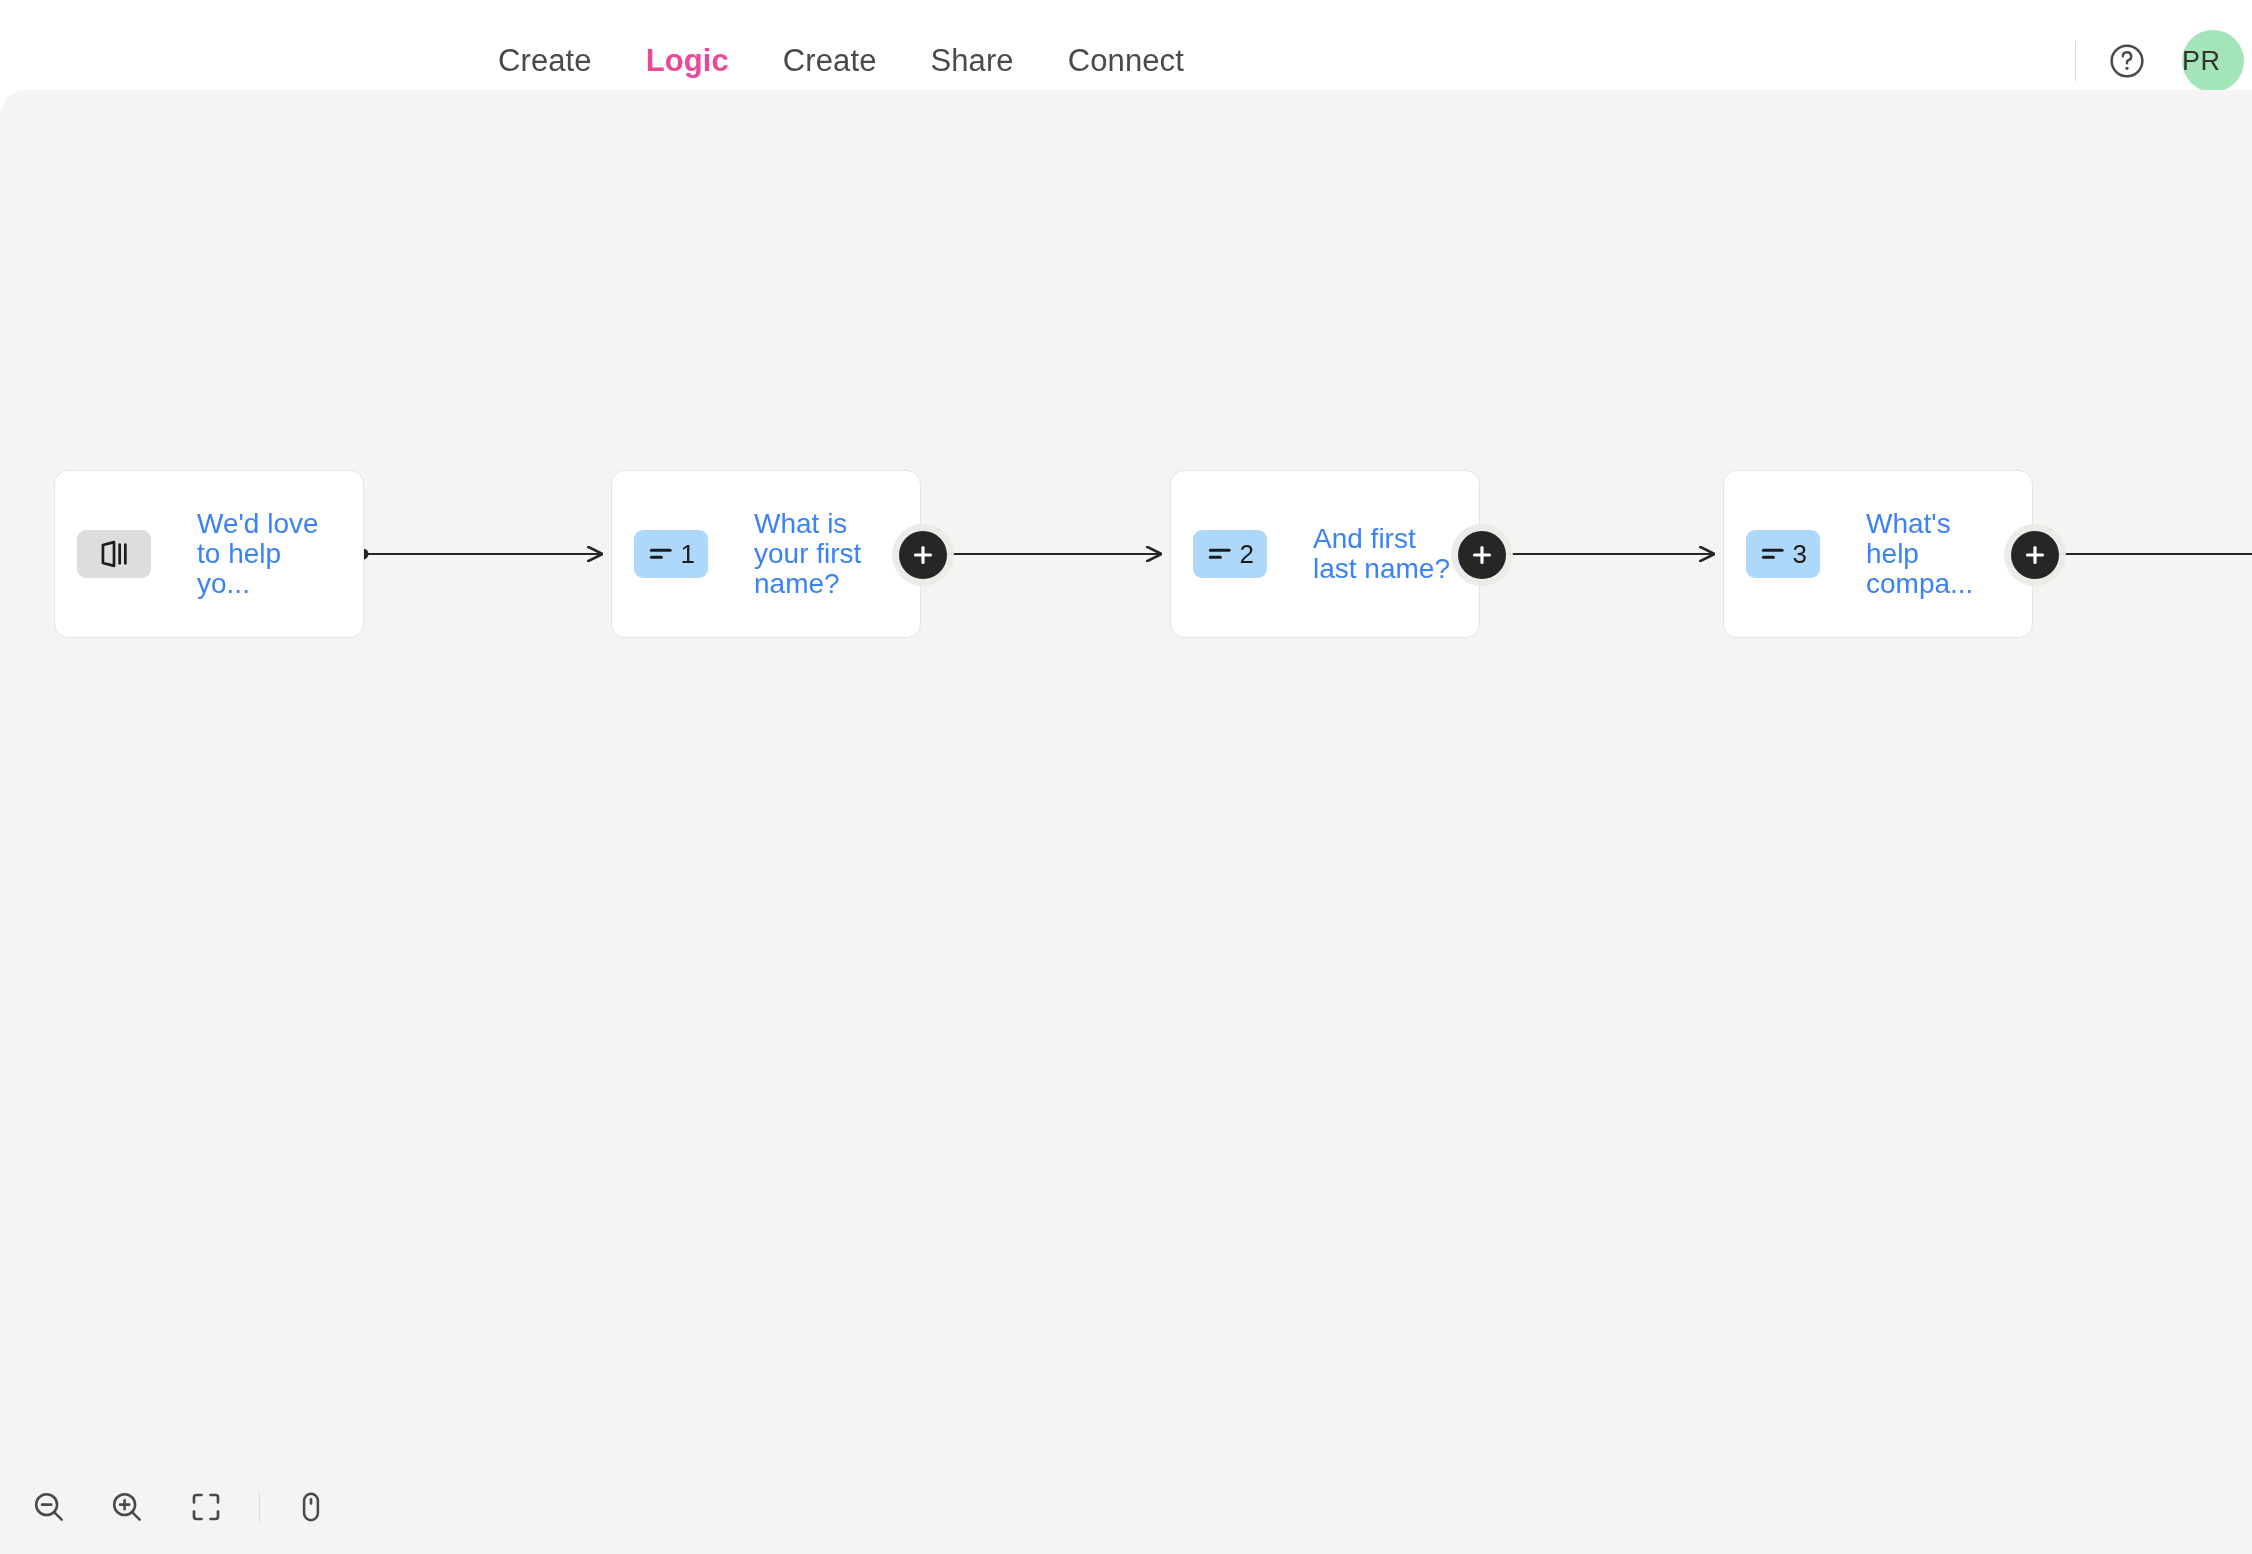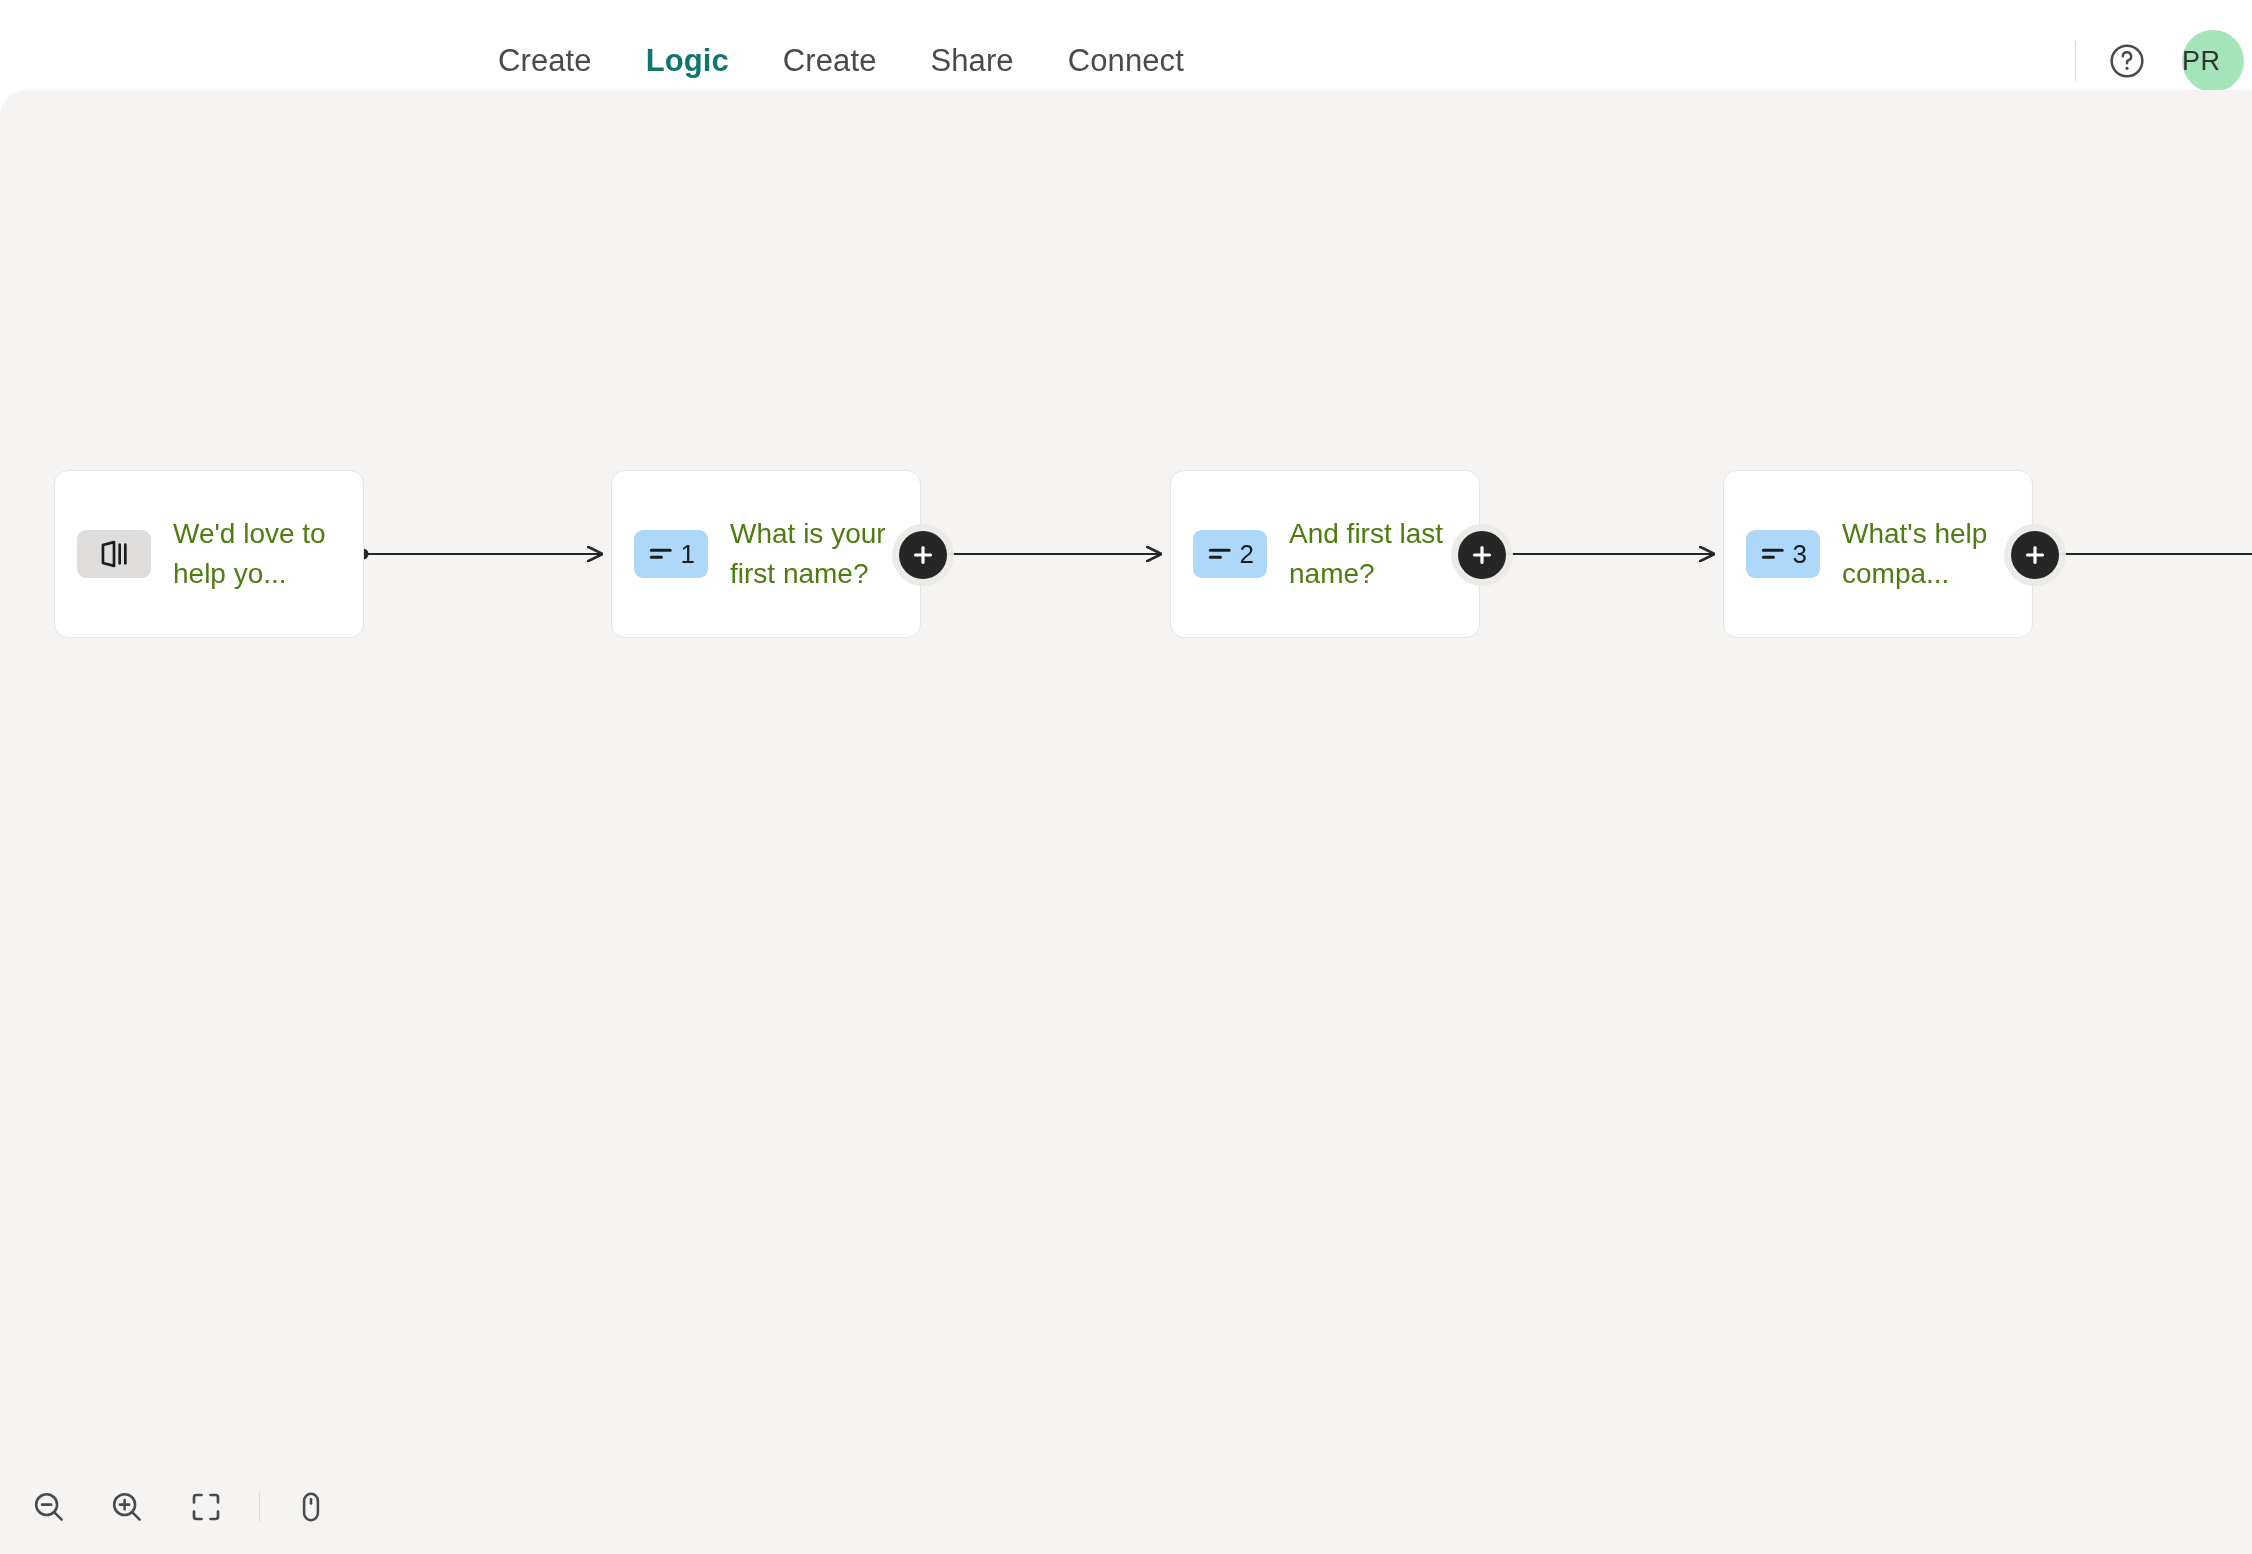--- a/index.html
+++ b/index.html
@@ -31,21 +31,21 @@
   }
   .nav-tab {
     font-size: 31px;
     color: #4a4a4a;
     letter-spacing: 0.1px;
     padding: 0 27px;
     cursor: pointer;
     white-space: nowrap;
   }
   .nav-tab.active {
-    color: #0f766e;
+    color: #ec4899;
     font-weight: bold;
   }
 
   #header-right {
     position: absolute;
     right: 32px; top: 0; height: 90px;
     display: flex;
     align-items: center;
     gap: 0px;
   }
@@ -111,23 +111,24 @@
     margin-right: 22px;
   }
   .node-badge.welcome { background: #dedddb; width: 74px; justify-content: center; }
   .node-badge.question { background: #aed8fa; width: 74px; }
   .badge-num {
     font-size: 26px;
     color: #1c1c1c;
   }
   .node-title {
     font-size: 28px;
-    line-height: 40px;
-    color: #4d7c0f;
+    line-height: 30px;
+    color: #3b82f6;
     word-break: break-word;
+    margin-left: 24px;
   }
   .plus-button {
     position: absolute;
     width: 48px; height: 48px;
     border-radius: 50%;
     background: #262626;
     box-shadow: 0 0 0 7px rgba(235,234,231,0.95);
     display: flex; align-items: center; justify-content: center;
     cursor: pointer;
     z-index: 5;

